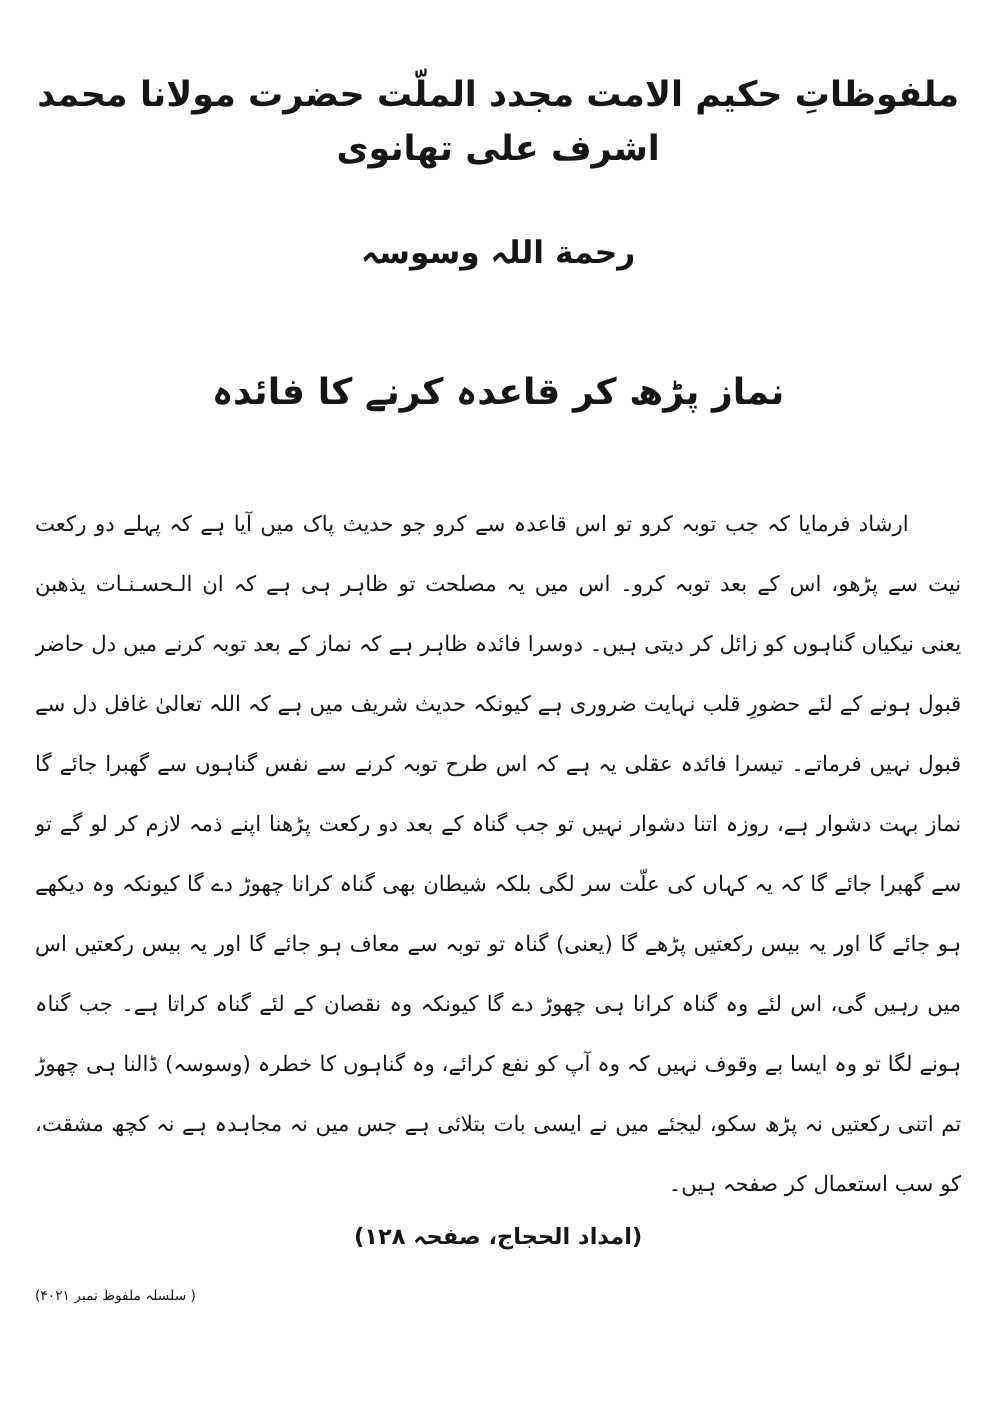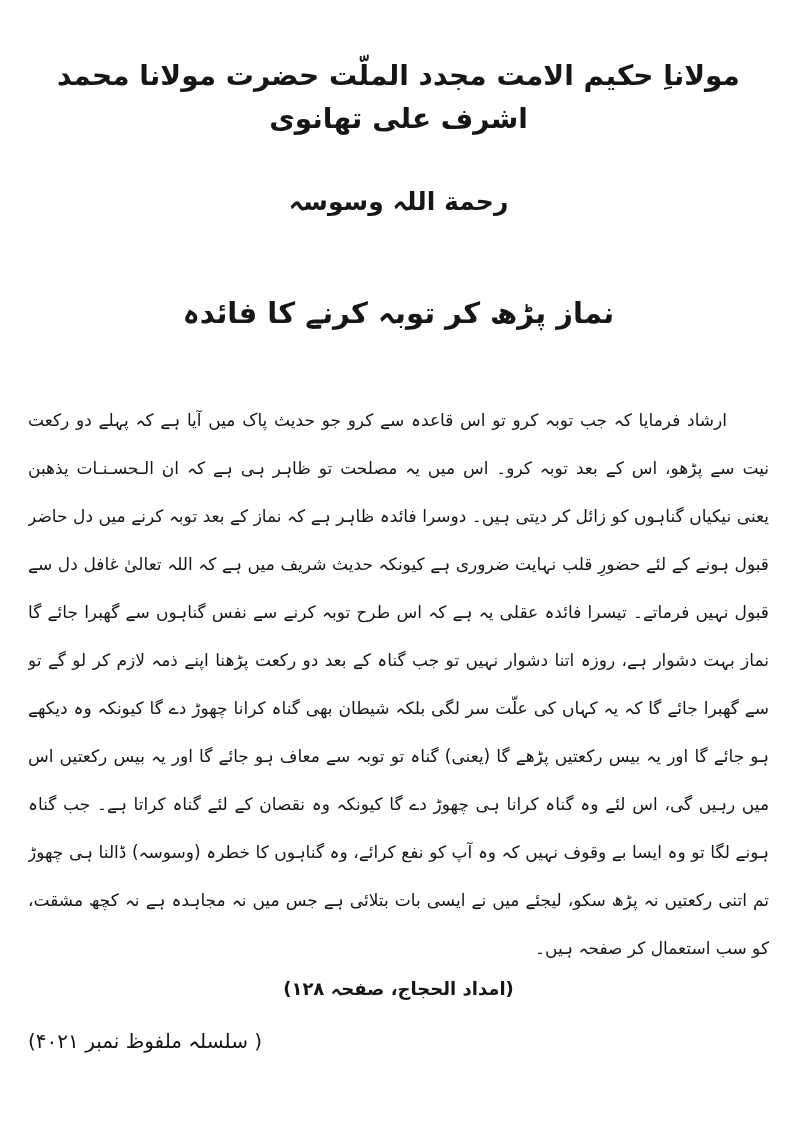--- a/index.html
+++ b/index.html
@@ -55,33 +55,33 @@
   .body-line:last-child { text-align-last: right; }
   .citation {
     margin-top: 6px;
     text-align: center;
     font-size: 18px;
     font-weight: bold;
   }
   .series-note {
     margin-top: 30px;
     text-align: left;
-    font-size: 20px;
+    font-size: 11px;
   }
 </style>
 </head>
 <body>
 
 <div class="page">
 
-  <h1 class="doc-title">مولاناِ حکیم الامت مجدد الملّت حضرت مولانا محمد اشرف علی تھانوی</h1>
+  <h1 class="doc-title">ملفوظاتِ حکیم الامت مجدد الملّت حضرت مولانا محمد اشرف علی تھانوی</h1>
 
   <div class="honorific">رحمة اللہ وسوسہ</div>
 
-  <h2 class="section-heading">نماز پڑھ کر توبہ کرنے کا فائدہ</h2>
+  <h2 class="section-heading">نماز پڑھ کر قاعدہ کرنے کا فائدہ</h2>
 
   <div class="body-text">
       <div class="body-line">ارشاد فرمایا کہ جب توبہ کرو تو اس قاعدہ سے کرو جو حدیث پاک میں آیا ہے کہ پہلے دو رکعت نماز توبہ کی</div>
       <div class="body-line">نیت سے پڑھو، اس کے بعد توبہ کرو۔ اس میں یہ مصلحت تو ظاہر ہی ہے کہ ان الـحسـنـات یذهبن السیئات</div>
       <div class="body-line">یعنی نیکیاں گناہوں کو زائل کر دیتی ہیں۔ دوسرا فائدہ ظاہر ہے کہ نماز کے بعد توبہ کرنے میں دل حاضر ہوگا اور توبہ</div>
       <div class="body-line">قبول ہونے کے لئے حضورِ قلب نہایت ضروری ہے کیونکہ حدیث شریف میں ہے کہ اللہ تعالیٰ غافل دل سے دعا</div>
       <div class="body-line">قبول نہیں فرماتے۔ تیسرا فائدہ عقلی یہ ہے کہ اس طرح توبہ کرنے سے نفس گناہوں سے گھبرا جائے گا کیونکہ نفس کو</div>
       <div class="body-line">نماز بہت دشوار ہے، روزہ اتنا دشوار نہیں تو جب گناہ کے بعد دو رکعت پڑھنا اپنے ذمہ لازم کر لو گے تو نفس گناہوں</div>
       <div class="body-line">سے گھبرا جائے گا کہ یہ کہاں کی علّت سر لگی بلکہ شیطان بھی گناہ کرانا چھوڑ دے گا کیونکہ وہ دیکھے گا کہ گناہ معاف</div>
       <div class="body-line">ہو جائے گا اور یہ بیس رکعتیں پڑھے گا (یعنی) گناہ تو توبہ سے معاف ہو جائے گا اور یہ بیس رکعتیں اس کے پاس نفع</div>

